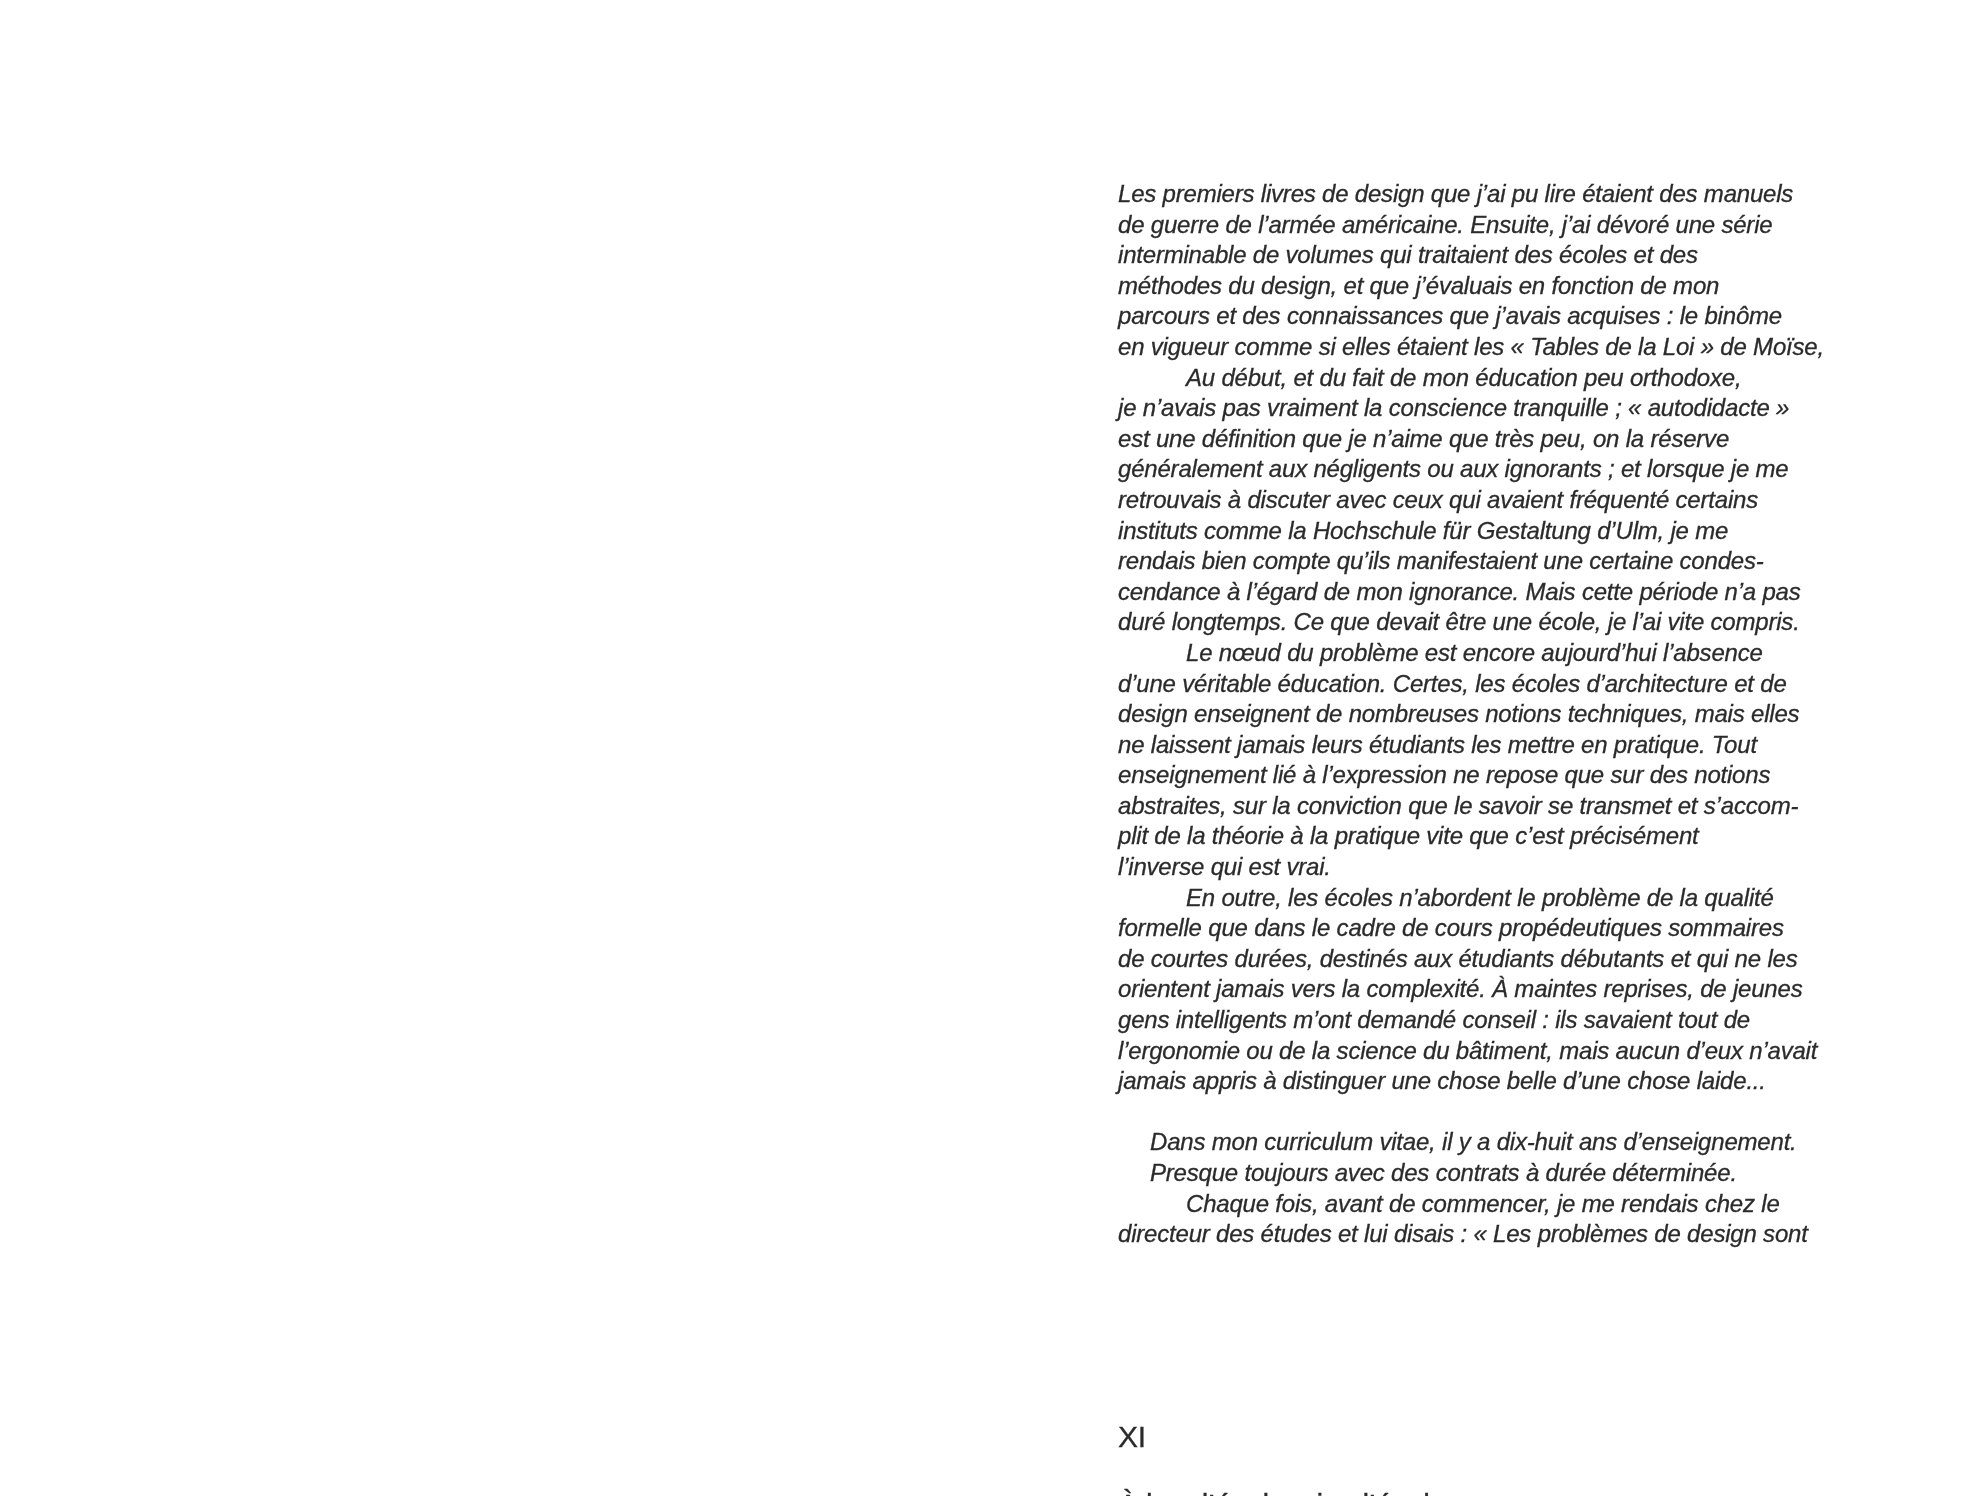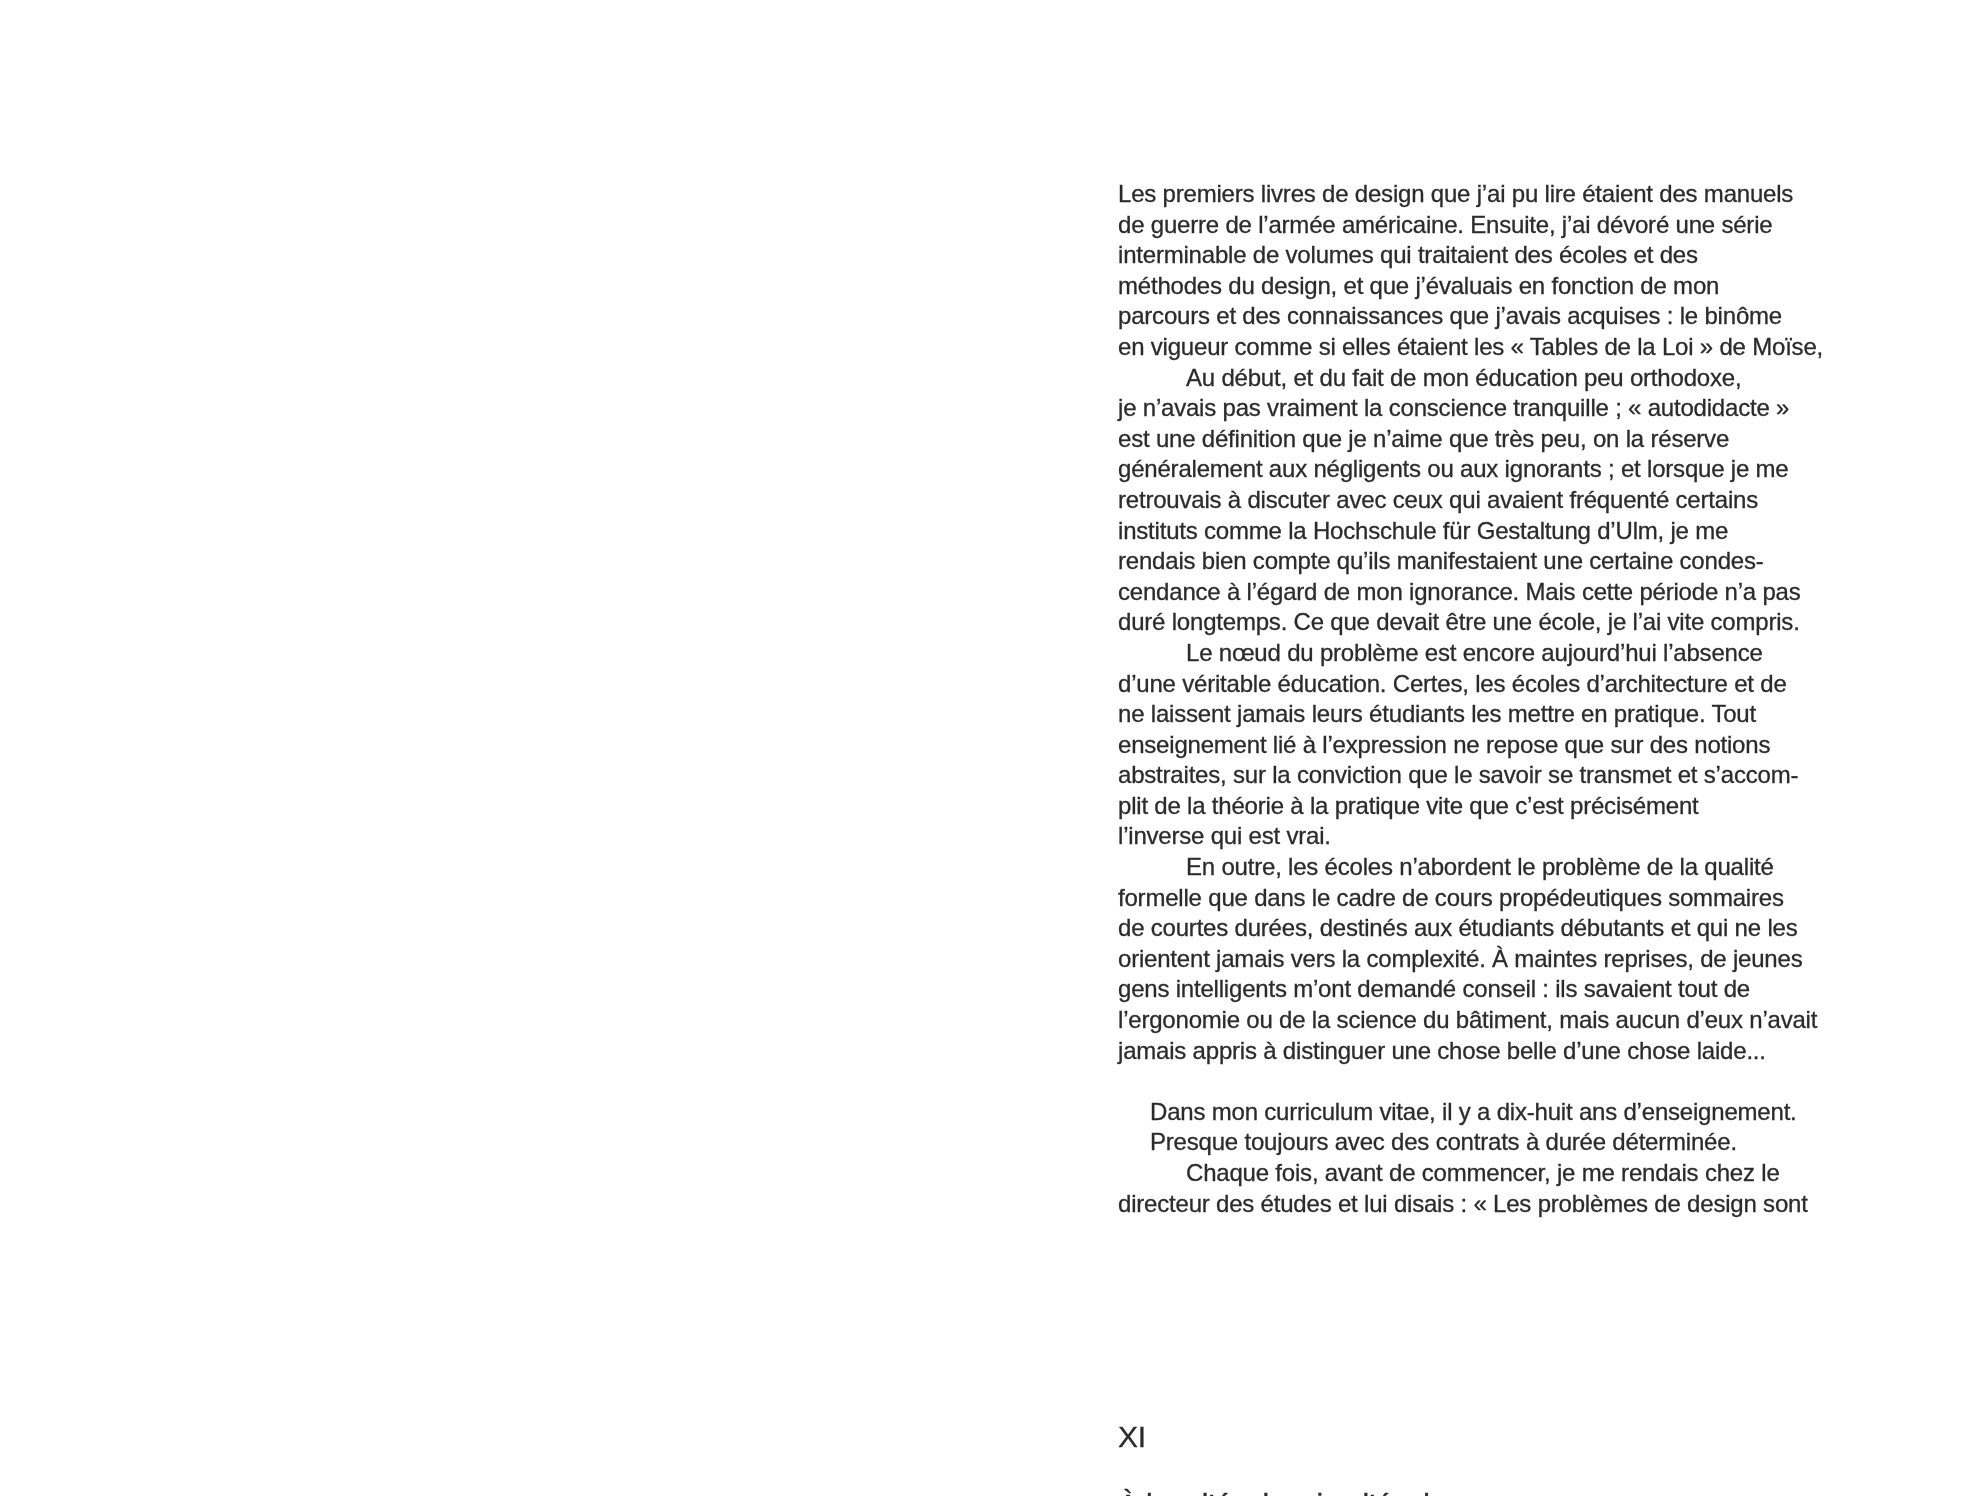--- a/index.html
+++ b/index.html
@@ -21,21 +21,21 @@
     top: 179px;
     width: 810px;
     font-size: 24px;
     line-height: 30.6px;
     letter-spacing: -0.2px;
     font-weight: 500;
     -webkit-text-stroke: 0.3px #2b2b2b;
   }
   .para { margin: 0; padding: 0; }
   .para.gap-before { margin-top: 30.6px; margin-left: 32px; }
-  .line { white-space: pre; }
+  .line { white-space: pre; font-style: italic; }
   .line.indent { text-indent: 68px; }
   .page-footer {
     position: absolute;
     left: 1118px;
     top: 1422px;
     width: 789px;
     display: flex;
     align-items: baseline;
     font-size: 30px;
     line-height: 30.6px;
@@ -71,20 +71,21 @@
       <div class="line">généralement aux négligents ou aux ignorants ; et lorsque je me</div>
       <div class="line">retrouvais à discuter avec ceux qui avaient fréquenté certains</div>
       <div class="line">instituts comme la Hochschule für Gestaltung d’Ulm, je me</div>
       <div class="line">rendais bien compte qu’ils manifestaient une certaine condes-</div>
       <div class="line">cendance à l’égard de mon ignorance. Mais cette période n’a pas</div>
       <div class="line">duré longtemps. Ce que devait être une école, je l’ai vite compris.</div>
     </div>
     <div class="para">
       <div class="line indent">Le nœud du problème est encore aujourd’hui l’absence</div>
       <div class="line">d’une véritable éducation. Certes, les écoles d’architecture et de</div>
+      <div class="line">design enseignent de nombreuses notions techniques, mais elles</div>
       <div class="line">ne laissent jamais leurs étudiants les mettre en pratique. Tout</div>
       <div class="line">enseignement lié à l’expression ne repose que sur des notions</div>
       <div class="line">abstraites, sur la conviction que le savoir se transmet et s’accom-</div>
       <div class="line">plit de la théorie à la pratique vite que c’est précisément</div>
       <div class="line">l’inverse qui est vrai.</div>
     </div>
     <div class="para">
       <div class="line indent">En outre, les écoles n’abordent le problème de la qualité</div>
       <div class="line">formelle que dans le cadre de cours propédeutiques sommaires</div>
       <div class="line">de courtes durées, destinés aux étudiants débutants et qui ne les</div>

